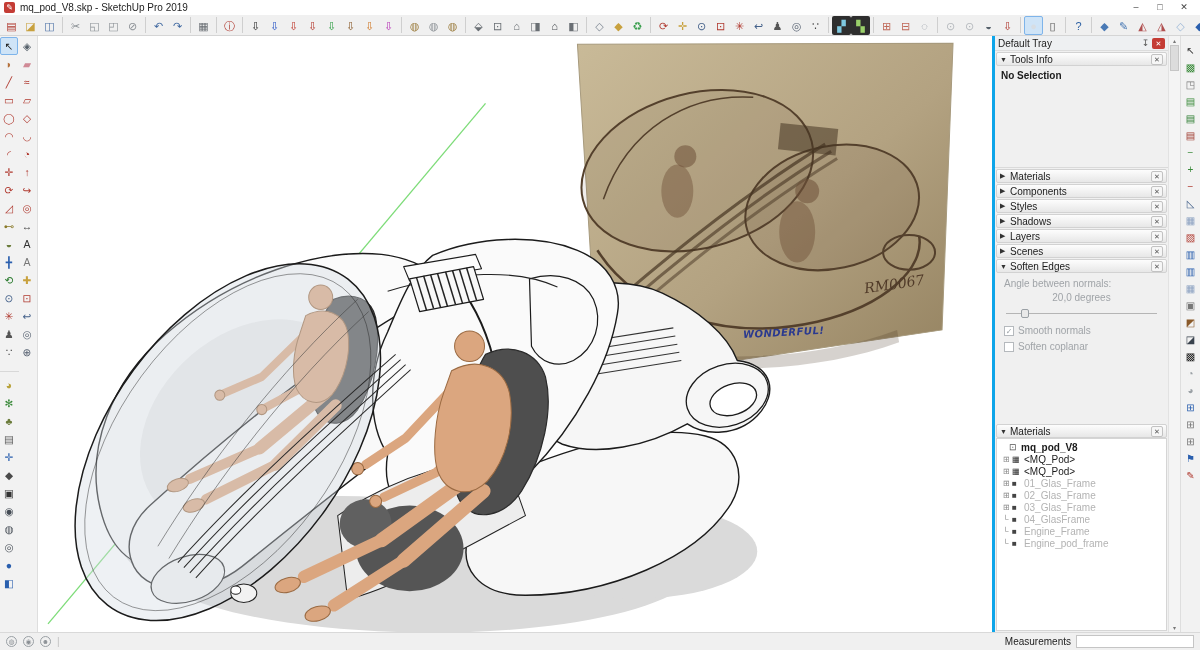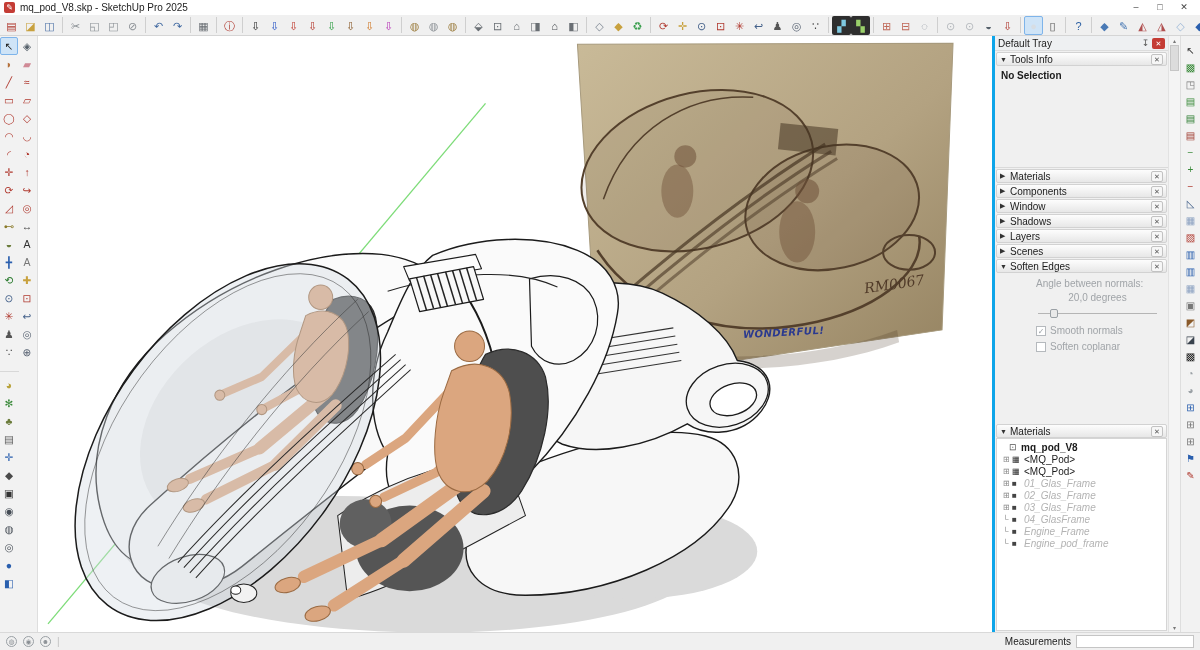--- a/index.html
+++ b/index.html
@@ -34,59 +34,59 @@
   .tray-inner{flex:1;display:flex;flex-direction:column;min-width:0;}
   .tray-titlebar{height:15px;display:flex;align-items:center;padding:0 3px;font-size:10px;color:#222;background:#eef0f2;border-bottom:1px solid #dcdcdc;flex:none;}
   .tray-titlebar .t-label{flex:1;}
   .pin{font-size:9px;color:#555;width:13px;text-align:center;}
   .tray-close{width:13px;height:11px;background:#c43c35;color:#fff;font-size:7px;line-height:11px;text-align:center;border-radius:2px;}
   .panel-header{height:14px;display:flex;align-items:center;padding:0 3px;background:linear-gradient(#fdfdfd,#e7e7e7);border:1px solid #d2d2d2;border-radius:2px;margin:1px 1px 0;font-size:10px;color:#1a1a1a;flex:none;}
   .ph-arrow{width:10px;font-size:7px;color:#333;flex:none;}
   .ph-label{flex:1;}
   .ph-close{width:12px;height:11px;border:1px solid #c2c2c2;background:#f6f6f6;color:#555;font-size:7px;line-height:9px;text-align:center;border-radius:2px;flex:none;}
   .entity-content{height:102px;padding:4px 6px;font-size:10px;font-weight:bold;color:#1a1a1a;border-bottom:1px solid #dadada;flex:none;}
-  .soften-content{padding:5px 9px 7px;font-size:10px;color:#a0a4a8;flex:none;margin-left:32px;}
+  .soften-content{padding:5px 9px 7px;font-size:10px;color:#a0a4a8;flex:none;}
   .soften-value{text-align:center;margin-top:3px;}
   .slider{position:relative;height:12px;margin:5px 2px 2px;}
   .slider-track{position:absolute;left:0;right:0;top:5px;border-top:1px solid #b5b5b5;}
   .slider-thumb{position:absolute;left:10%;top:1px;width:8px;height:9px;background:#e9e9e9;border:1px solid #9aa0a5;border-radius:2px;}
   .cbrow{display:flex;align-items:center;gap:4px;margin-top:5px;}
   .cbox{width:10px;height:10px;background:#fff;border:1px solid #b5b9bd;font-size:8px;line-height:9px;text-align:center;color:#9aa0a5;flex:none;}
   .tray-spacer{height:64px;flex:none;}
   .filter-row{display:flex;align-items:center;gap:3px;padding:2px 4px;flex:none;font-size:10px;color:#222;}
   .filter-row input{flex:1;height:14px;border:1px solid #b5b9bd;background:#fff;font-size:10px;padding:0 2px;min-width:0;font-family:"Liberation Sans",sans-serif;}
   .filter-btn{width:16px;height:14px;border:1px solid #b5b9bd;background:linear-gradient(#fdfdfd,#e7e7e7);font-size:9px;line-height:12px;text-align:center;color:#111;flex:none;}
   .treebox{flex:1;background:#fff;border:1px solid #d5d5d5;margin:0 1px 1px;padding:2px 0;overflow:hidden;font-size:10px;}
   .tree-row{height:12px;display:flex;align-items:center;padding-left:6px;white-space:nowrap;}
   .tree-row .tw{width:9px;font-size:8px;color:#888;flex:none;}
   .tree-row .ticon{width:12px;font-size:8px;color:#222;flex:none;}
   .tree-row .tlabel{color:#1a1a1a;}
   .tree-row.root{padding-left:3px;}
   .tree-row.root .tlabel{font-weight:bold;}
   .tree-row.root .ticon{font-size:9px;color:#555;}
-  .tree-row.hidden .tlabel{color:#b3b3b3;font-style:italic;}
+  .tree-row.hidden .tlabel{color:#b3b3b3;}
   .tree-row.hidden .ticon{color:#444;}
   .tray-scroll{width:12px;background:#f4f4f4;border-left:1px solid #e2e2e2;display:flex;flex-direction:column;align-items:center;font-size:6px;color:#777;flex:none;padding:1px 0;}
   .scroll-thumb{width:9px;height:26px;background:#dcdcdc;border:1px solid #c6c6c6;margin-top:1px;}
   .scroll-fill{flex:1;}
   
   .statusbar{height:18px;display:flex;align-items:center;gap:6px;padding:0 6px;background:#f0f0f0;border-top:1px solid #d9d9d9;font-size:10px;color:#222;flex:none;}
   .sb-icon{width:11px;height:11px;border:1px solid #9aa0a5;border-radius:50%;font-size:7px;line-height:10px;text-align:center;color:#8a8f94;flex:none;}
   .sb-div{color:#c0c0c0;}
   .sb-right{margin-left:auto;display:flex;align-items:center;gap:5px;}
   .sb-right input{width:118px;height:13px;border:1px solid #c5c5c5;background:#fff;font-size:10px;font-family:"Liberation Sans",sans-serif;}
 </style>
 </head>
 <body>
 
 <div class="app">
 
   <div class="titlebar">
     <span class="logo">✎</span>
-    <span>mq_pod_V8.skp - SketchUp Pro 2025</span>
+    <span>mq_pod_V8.skp - SketchUp Pro 2019</span>
     <span class="win-controls">
       <span class="win-btn">–</span>
       <span class="win-btn">□</span>
       <span class="win-btn">✕</span>
     </span>
   </div>
 
 
   <div class="toolbar">
 
@@ -379,21 +379,21 @@
             </div>
 
             <div class="panel-header">
               <span class="ph-arrow">▶</span>
               <span class="ph-label">Components</span>
               <span class="ph-close">✕</span>
             </div>
 
             <div class="panel-header">
               <span class="ph-arrow">▶</span>
-              <span class="ph-label">Window</span>
+              <span class="ph-label">Styles</span>
               <span class="ph-close">✕</span>
             </div>
 
             <div class="panel-header">
               <span class="ph-arrow">▶</span>
               <span class="ph-label">Shadows</span>
               <span class="ph-close">✕</span>
             </div>
 
             <div class="panel-header">

